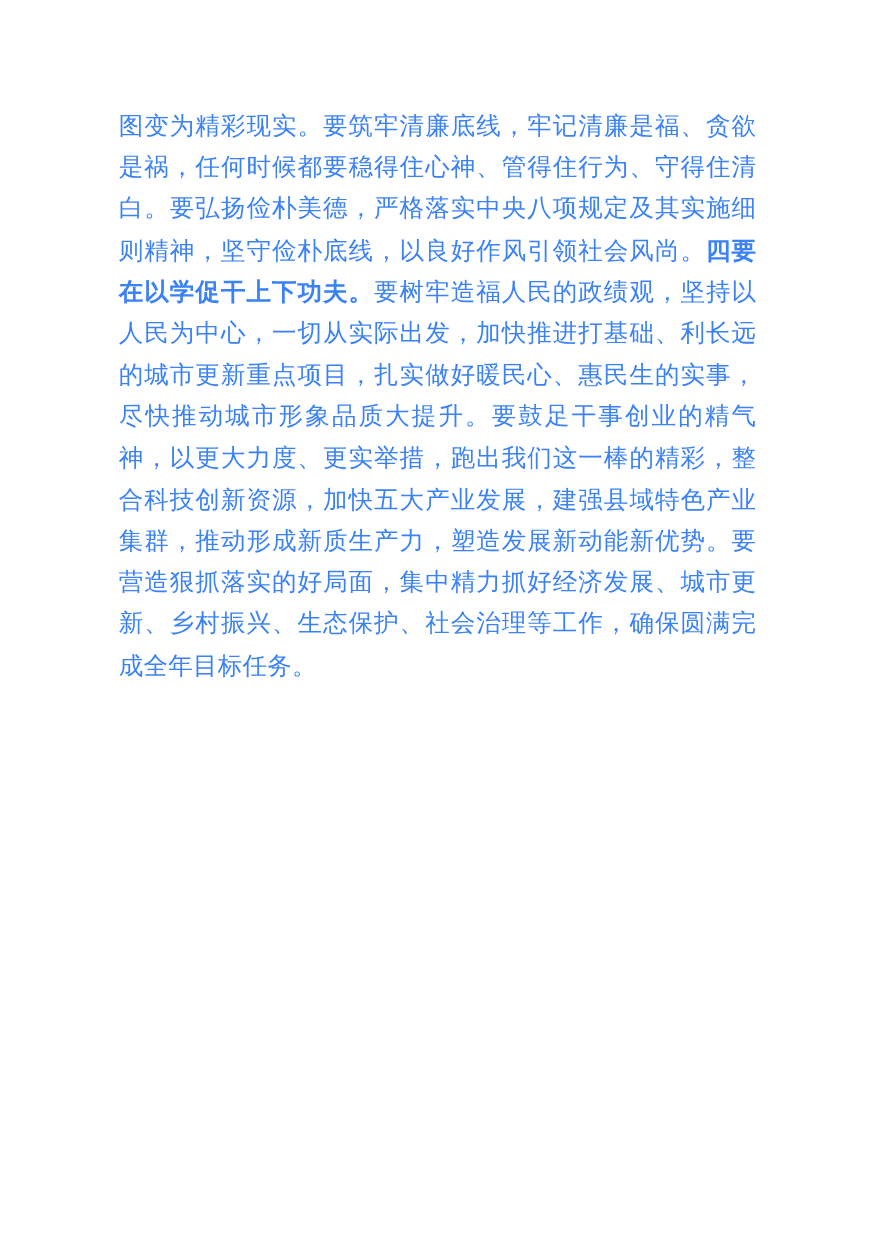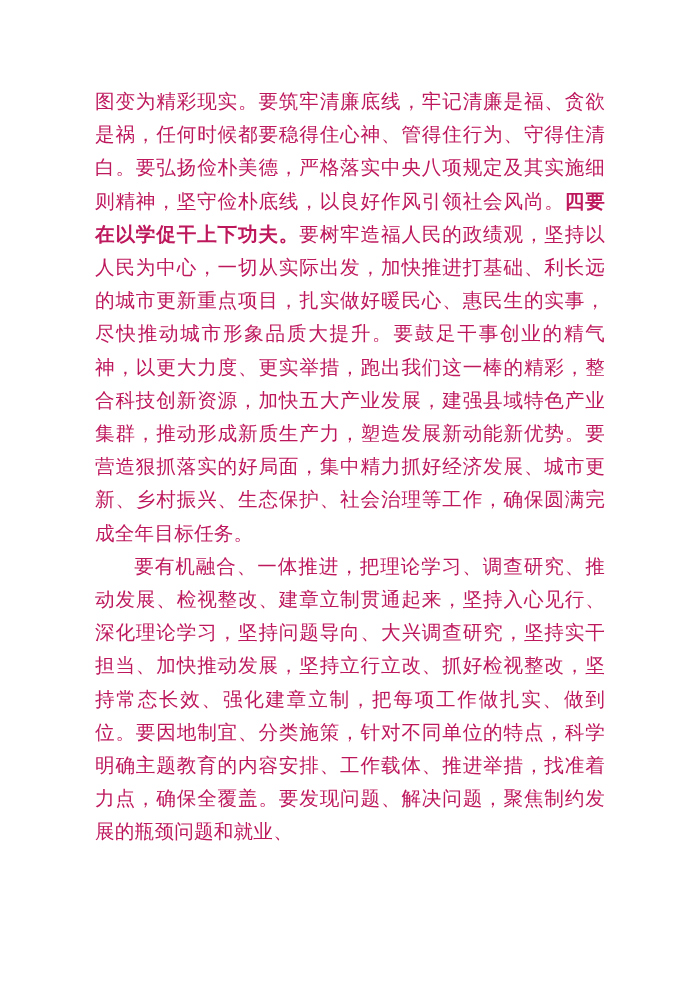--- a/index.html
+++ b/index.html
@@ -30,24 +30,21 @@
   .para.indent {
     text-indent: 2em;
   }
   .run-bold {
     font-weight: 700;
   }
 </style>
 </head>
 <body>
 
-<div class="doc-page" style="background: rgb(255, 255, 255); color: #be185d;">
+<div class="doc-page" style="background: rgb(255, 255, 255); color: #3b82f6;">
 
   <p class="para">
     <span class="run">图变为精彩现实。要筑牢清廉底线，牢记清廉是福、贪欲是祸，任何时候都要稳得住心神、管得住行为、守得住清白。要弘扬俭朴美德，严格落实中央八项规定及其实施细则精神，坚守俭朴底线，以良好作风引领社会风尚。</span><span class="run run-bold">四要在以学促干上下功夫。</span><span class="run">要树牢造福人民的政绩观，坚持以人民为中心，一切从实际出发，加快推进打基础、利长远的城市更新重点项目，扎实做好暖民心、惠民生的实事，尽快推动城市形象品质大提升。要鼓足干事创业的精气神，以更大力度、更实举措，跑出我们这一棒的精彩，整合科技创新资源，加快五大产业发展，建强县域特色产业集群，推动形成新质生产力，塑造发展新动能新优势。要营造狠抓落实的好局面，集中精力抓好经济发展、城市更新、乡村振兴、生态保护、社会治理等工作，确保圆满完成全年目标任务。</span>
   </p>
 
 
-  <p class="para indent">
-    <span class="run">要有机融合、一体推进，把理论学习、调查研究、推动发展、检视整改、建章立制贯通起来，坚持入心见行、深化理论学习，坚持问题导向、大兴调查研究，坚持实干担当、加快推动发展，坚持立行立改、抓好检视整改，坚持常态长效、强化建章立制，把每项工作做扎实、做到位。要因地制宜、分类施策，针对不同单位的特点，科学明确主题教育的内容安排、工作载体、推进举措，找准着力点，确保全覆盖。要发现问题、解决问题，聚焦制约发展的瓶颈问题和就业、</span>
-  </p>
 
 </div>
 
 </body></html>

